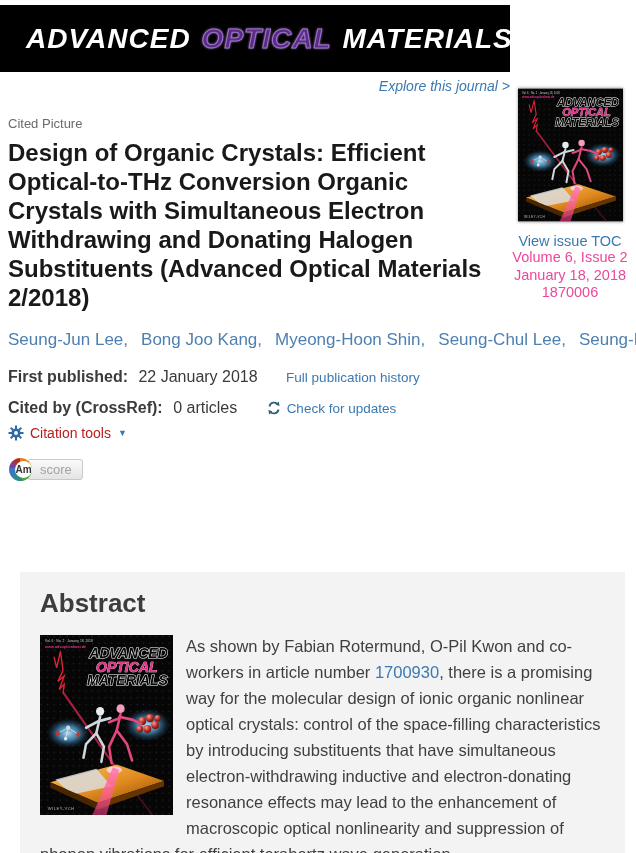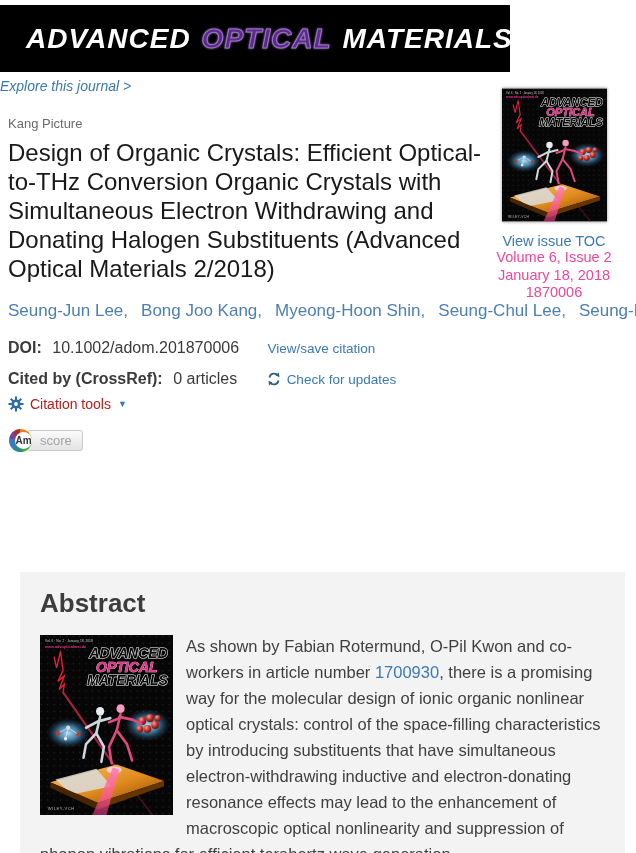--- a/index.html
+++ b/index.html
@@ -7,34 +7,34 @@
     font-family:"Liberation Sans", sans-serif; }
 
   
   .banner { margin-top:5px; width:510px; height:67px; background:#000;
     display:flex; align-items:center; padding-left:26px; }
   .logo-word { font-style:italic; font-weight:bold; font-size:28px;
     letter-spacing:1px; color:#fff; margin-right:11px; white-space:nowrap; }
   .logo-word.optical { color:#5b2c87;
     -webkit-text-stroke:1px #9d6fd0;
     text-shadow:0 0 1px #a87fd0, 0 0 3px #cdb6e6; }
-  .explore-row { width:510px; margin-top:5px; }
+  .explore-row { width:510px; text-align:right; margin-top:5px; }
   .explore-link { font-style:italic; font-size:14px; color:#3b79b3; cursor:pointer; }
 
   
-  .sidebar { position:absolute; left:496px; top:88px; width:116px; text-align:center; }
+  .sidebar { position:absolute; left:512px; top:88px; width:116px; text-align:center; }
   .cover-card { width:105px; height:134px; margin:0 auto; display:block;
     box-shadow:0 0 3px rgba(0,0,0,.4); cursor:pointer; }
   .toc-link { display:block; margin-top:11px; font-size:14.5px; color:#3b79b3; cursor:pointer; }
   .side-line { display:block; font-size:14.5px; color:#ec4899; line-height:17.5px; }
 
   
   .main { margin-left:8px; width:505px; }
   .kicker { margin-top:21px; font-size:13px; color:#6b6b6b; }
-  .title { margin-top:7px; font-size:24px; line-height:29px; font-weight:normal;
+  .title { margin-top:7px; font-size:24px; line-height:29px; font-weight:bold;
     color:#191919; max-width:480px; }
   .authors { margin-top:13px; max-width:500px; font-size:17px; line-height:30px; }
   .author { color:#4d7fb0; margin-right:13px; white-space:nowrap; cursor:pointer; }
   .meta-row { margin-top:13px; font-size:16px; color:#3a3a3a; }
   .meta-label { font-weight:bold; }
   .meta-value { margin-left:6px; }
   .small-link { font-size:13.5px; color:#3b79b3; margin-left:24px; cursor:pointer; }
   .updates-wrap { margin-left:24px; white-space:nowrap; }
   .updates-icon { vertical-align:-3px; margin-right:5px; }
   .tools-row { margin-top:8px; font-size:14px; color:#2e6da4; display:flex; align-items:center; }
@@ -165,31 +165,31 @@
   <svg class="cover-card" viewBox="0 0 104 132">
       <use href="#coverart"></use>
     </svg>
   <span class="toc-link">View issue TOC</span>
   <span class="side-line">Volume 6, Issue 2</span>
   <span class="side-line">January 18, 2018</span>
   <span class="side-line">1870006</span>
 </div>
 
 <div class="main">
-  <div class="kicker">Kang Picture</div>
+  <div class="kicker">Cited Picture</div>
   <h1 class="title">Design of Organic Crystals: Efficient Optical-to-THz Conversion Organic Crystals with Simultaneous Electron Withdrawing and Donating Halogen Substituents (Advanced Optical Materials 2/2018)</h1>
 
   <div class="authors"><span class="author">Seung-Jun Lee,</span><span class="author">Bong Joo Kang,</span><span class="author">Myeong-Hoon Shin,</span><span class="author">Seung-Chul Lee,</span><span class="author">Seung-Heon Lee,</span></div>
 
-
   <div class="meta-row">
-    <span class="meta-label">DOI:</span>
-    <span class="meta-value">10.1002/adom.201870006</span>
-    <span class="small-link">View/save citation</span>
-  </div>
+    <span class="meta-label">First published:</span>
+    <span class="meta-value">22 January 2018</span>
+    <span class="small-link">Full publication history</span>
+  </div>
+
 
   <div class="meta-row">
     <span class="meta-label">Cited by (CrossRef):</span>
     <span class="meta-value">0 articles</span>
     <span class="updates-wrap">
       <svg class="updates-icon" width="16" height="16" viewBox="0 0 16 16">
         <path d="M3.5,6.5 A4.7,4.7 0 0 1 12,4.6" fill="none" stroke="#35607a" stroke-width="1.8"></path>
         <polygon points="12.9,1.6 13.5,6.2 9.6,4.6" fill="#35607a"></polygon>
         <path d="M12.5,9.5 A4.7,4.7 0 0 1 4,11.4" fill="none" stroke="#35607a" stroke-width="1.8"></path>
         <polygon points="3.1,14.4 2.5,9.8 6.4,11.4" fill="#35607a"></polygon>

